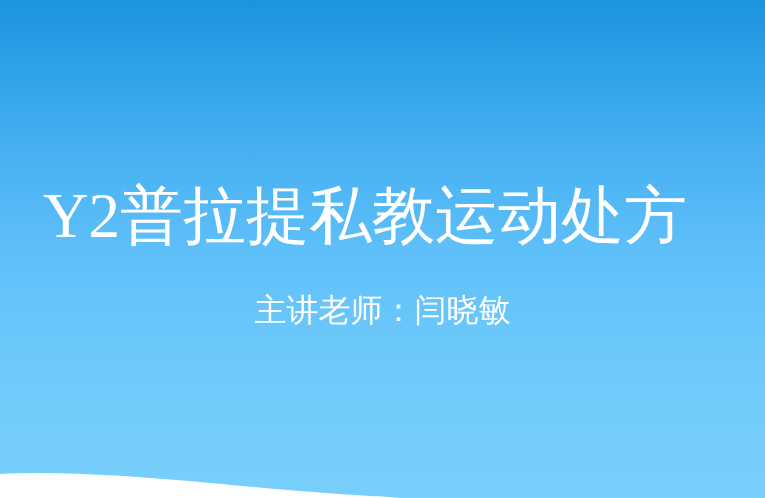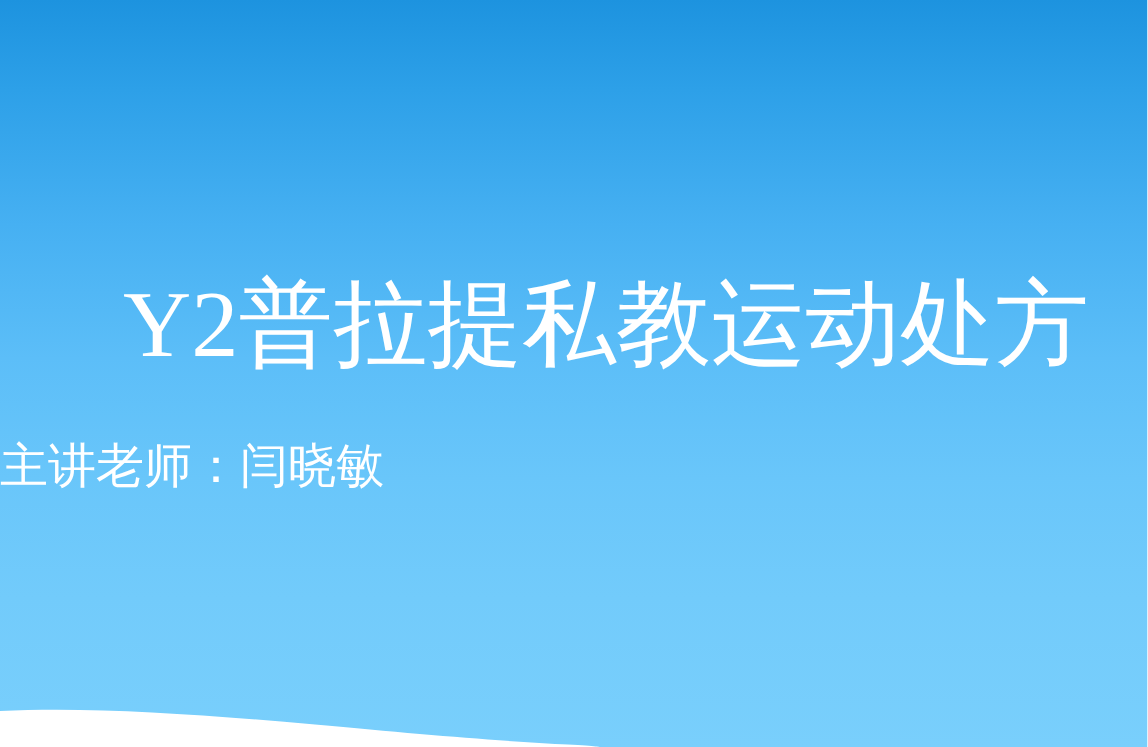--- a/index.html
+++ b/index.html
@@ -45,36 +45,37 @@
     top: 0;
     width: 765px;
     height: 498px;
   }
 
   .slide-title {
     position: absolute;
     left: 0;
     right: 0;
     top: 183px;
-    text-align: center;
+    text-align: left;
     color: #ffffff;
     font-family: "Liberation Serif", "DejaVu Serif", serif;
     font-size: 63px;
     line-height: 1.05;
     letter-spacing: 0px;
     white-space: nowrap;
     font-weight: 400;
     padding-left: 43px;
   }
 
   .slide-subtitle {
     position: absolute;
     left: 0;
     right: 0;
     top: 291px;
+    text-align: center;
     color: #ffffff;
     font-family: "Liberation Serif", "DejaVu Serif", serif;
     font-size: 32px;
     line-height: 1.2;
     white-space: nowrap;
     font-weight: 400;
   }
 </style>
 </head>
 <body>

